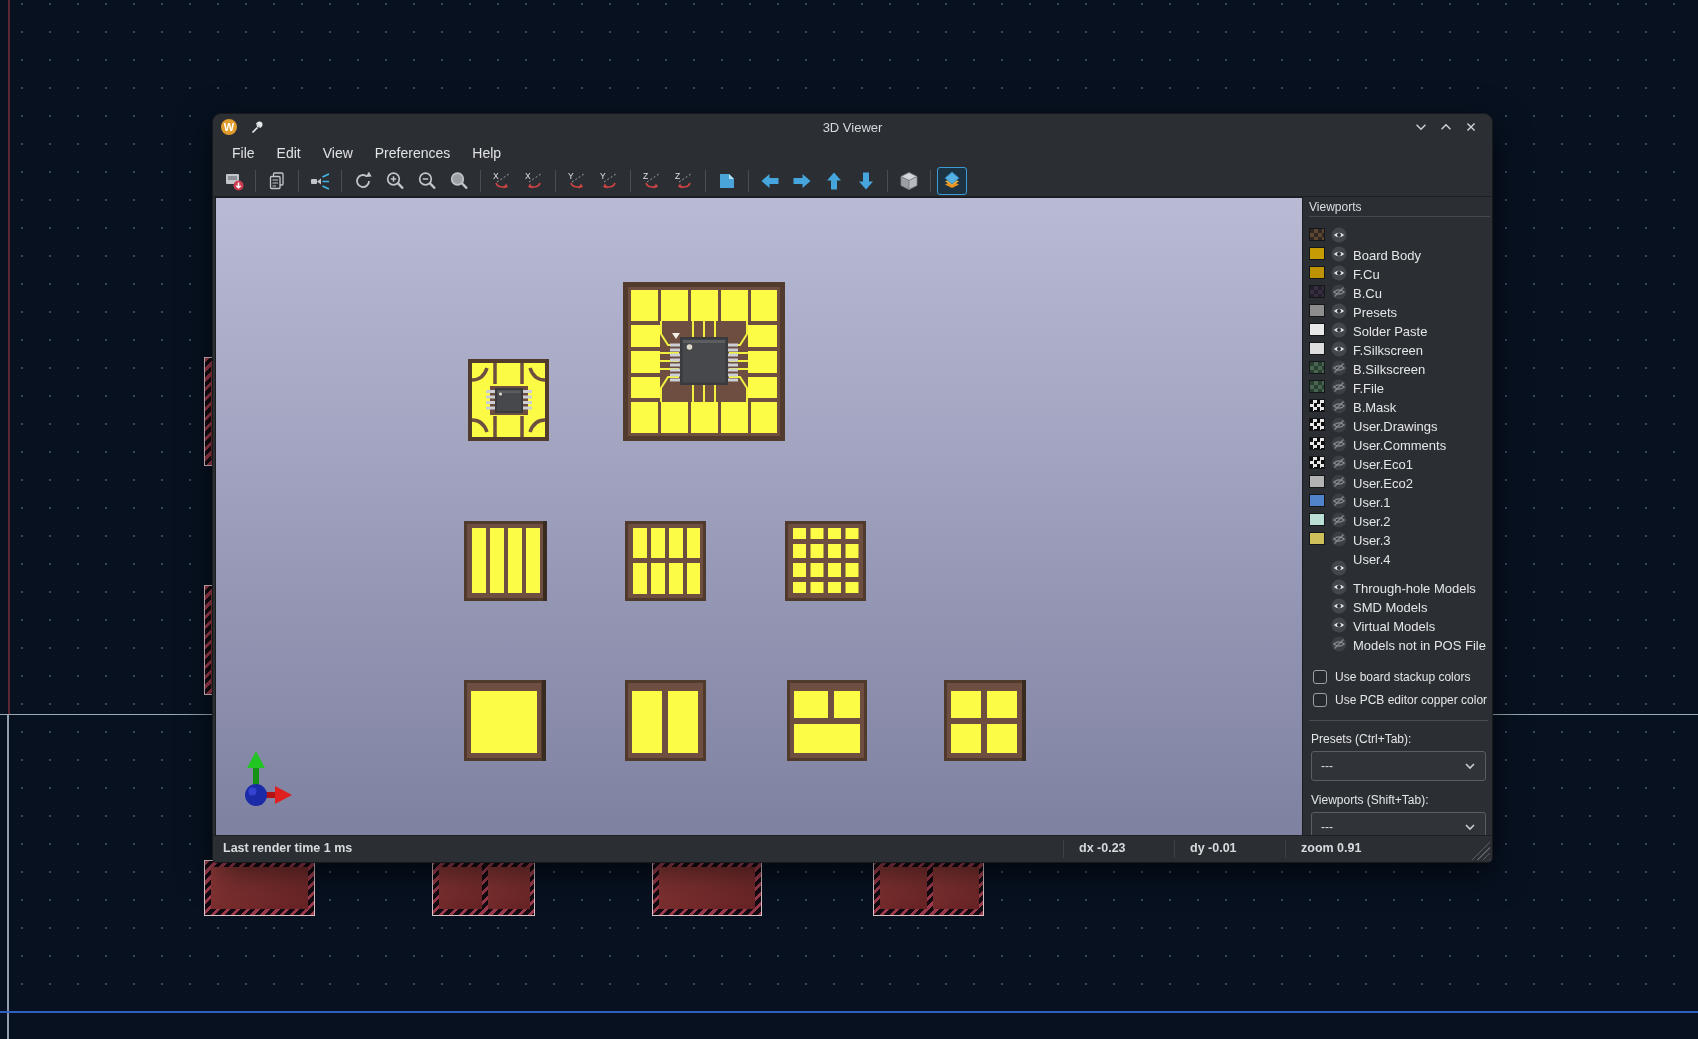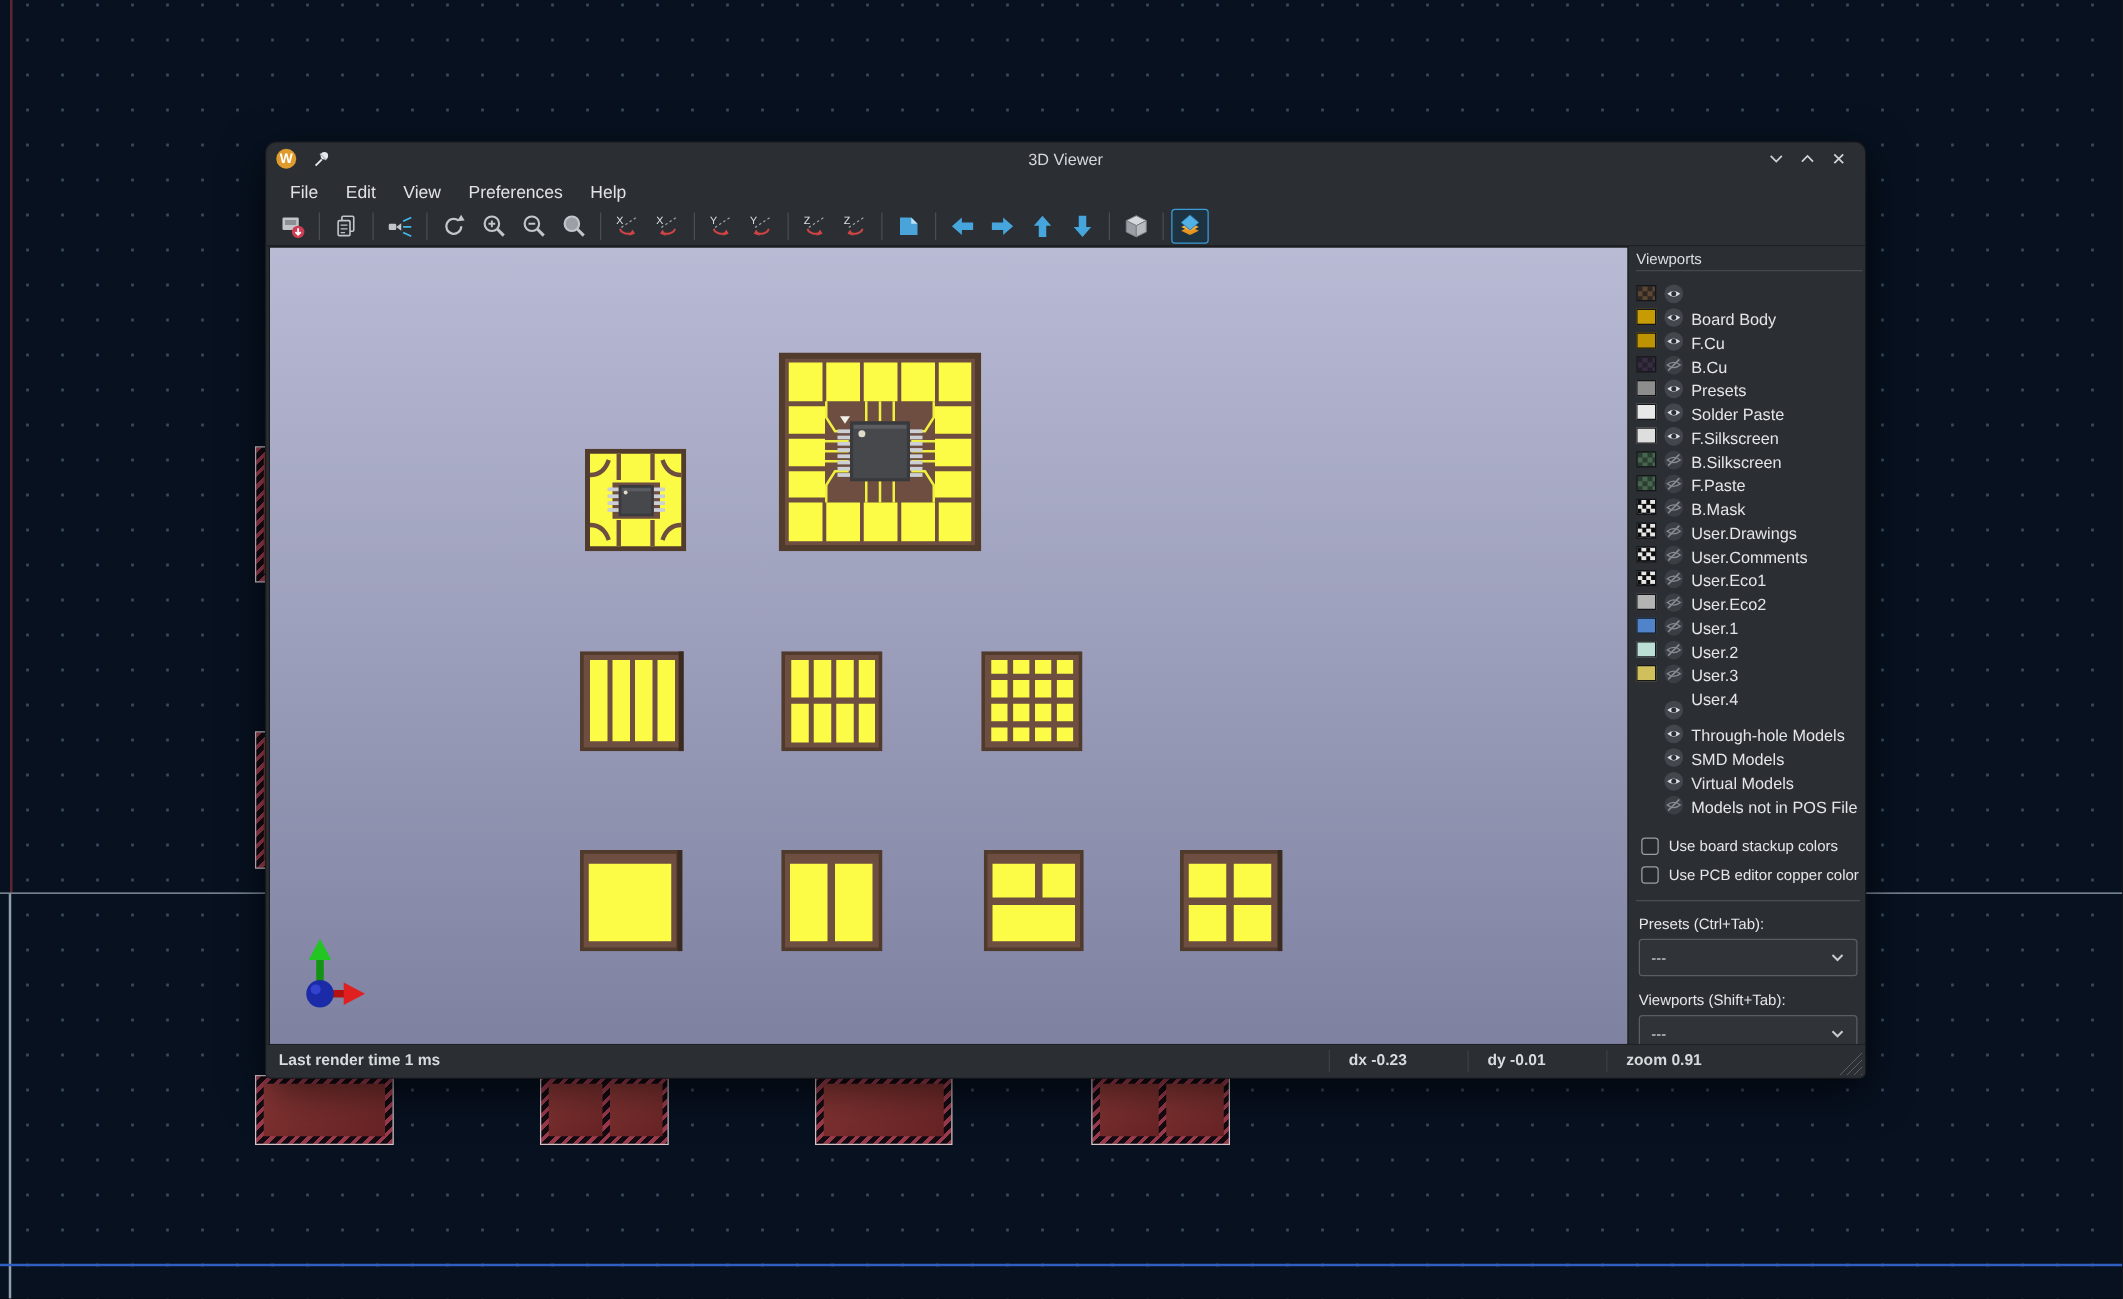--- a/index.html
+++ b/index.html
@@ -564,21 +564,21 @@
             </div>
             <div class="lrow">
               <span class="sw mask"></span>
               <span class="eye">
                 <svg width="16" height="16" viewBox="0 0 16 16">
                   <circle cx="8" cy="8" r="7.5" fill="#3b3e44"></circle>
                   <path d="M2.8 8q5.2-4.2 10.4 0q-5.2 4.2-10.4 0z" fill="none" stroke="#878b91" stroke-width="1.1"></path>
                   <path d="M3.5 12.5L12.5 3.5" stroke="#878b91" stroke-width="1.3"></path>
                 </svg>
               </span>
-              <span class="llabel">F.Paste</span>
+              <span class="llabel">F.File</span>
             </div>
             <div class="lrow">
               <span class="sw mask"></span>
               <span class="eye">
                 <svg width="16" height="16" viewBox="0 0 16 16">
                   <circle cx="8" cy="8" r="7.5" fill="#3b3e44"></circle>
                   <path d="M2.8 8q5.2-4.2 10.4 0q-5.2 4.2-10.4 0z" fill="none" stroke="#878b91" stroke-width="1.1"></path>
                   <path d="M3.5 12.5L12.5 3.5" stroke="#878b91" stroke-width="1.3"></path>
                 </svg>
               </span>

